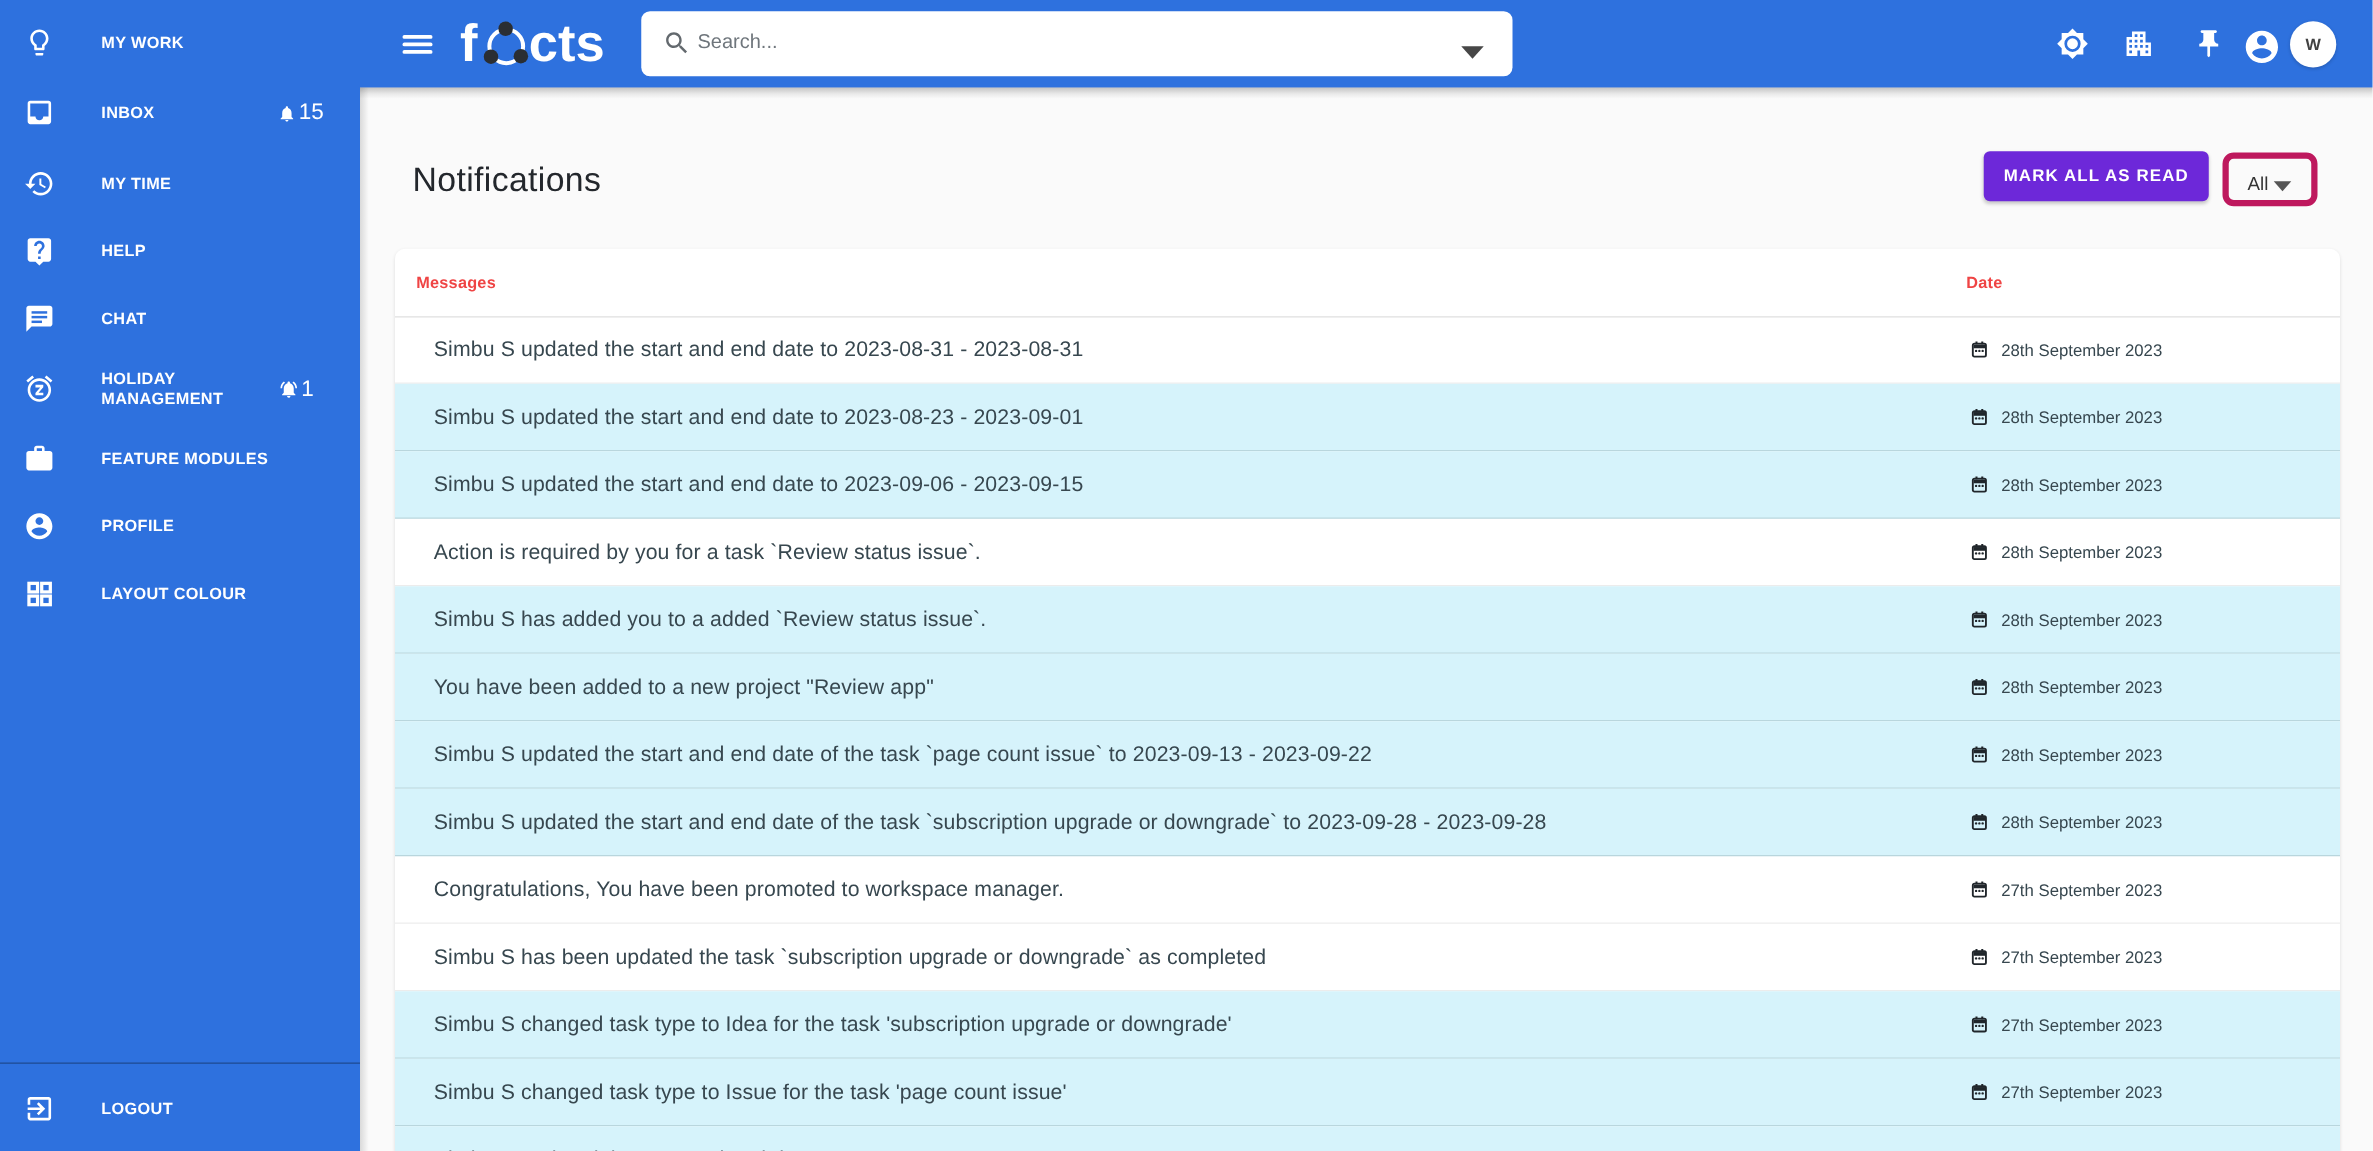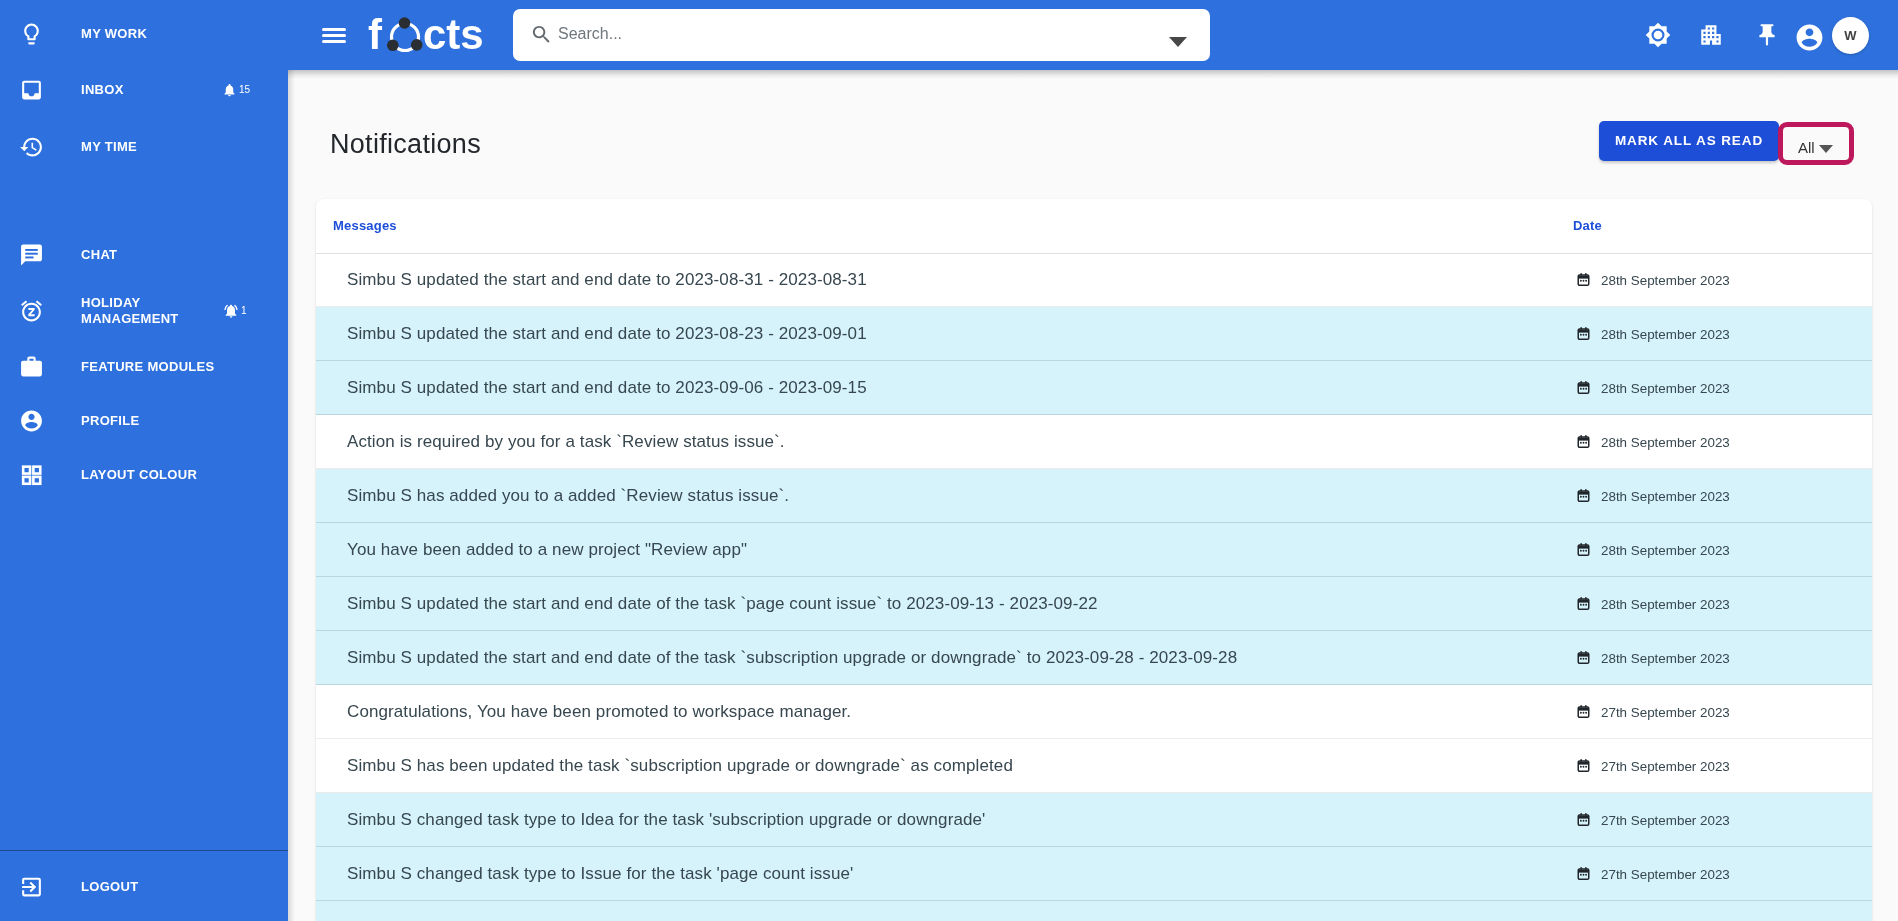--- a/index.html
+++ b/index.html
@@ -11,52 +11,52 @@
     background:linear-gradient(to bottom, rgba(0,0,0,0.22), rgba(0,0,0,0.07) 55%, rgba(0,0,0,0) 100%); }
   #leftshadow { position:absolute; left:288px; top:70px; width:7px; height:851px; z-index:4;
     background:linear-gradient(to right, rgba(0,0,0,0.13), rgba(0,0,0,0) 100%); }
 
   
   .mitem { position:absolute; left:0; width:288px; color:#fff; }
   .mitem .ic { position:absolute; left:19px; top:50%; transform:translateY(-50%); width:25px; height:25px; }
   .mitem .lb { position:absolute; left:81px; top:50%; transform:translateY(-50%);
     font-size:13px; font-weight:bold; letter-spacing:0.3px; line-height:16px; }
   .badge { position:absolute; top:50%; transform:translateY(-50%); color:#fff;
-    font-size:10px; font-weight:normal; }
+    font-size:18px; font-weight:normal; }
   .badge svg { vertical-align:middle; margin-right:2px; }
   #sbdivider { position:absolute; left:0; top:850px; width:288px; height:1px; background:rgba(0,0,0,0.35); }
 
   
   #hamburger { position:absolute; left:322px; top:28px; width:24px; height:15px; }
   #hamburger div { position:absolute; left:0; width:24px; height:3px; background:#fff; border-radius:2px; }
   #logo { position:absolute; left:368px; top:6px; height:58px; color:#fff; }
   #searchbox { position:absolute; left:513px; top:9px; width:697px; height:52px; background:#fff; border-radius:7px;padding-left:32px; }
   #searchbox .sic { position:absolute; left:17px; top:14px; }
   #searchbox .ph { position:absolute; left:45px; top:16px; font-size:16px; color:#6f767c; }
   #searchbox .caret { position:absolute; right:23px; top:28px; width:0; height:0;
     border-left:9px solid transparent; border-right:9px solid transparent; border-top:10px solid #474747; }
   .tbicon { position:absolute; top:22px; }
   #avatar { position:absolute; left:1832px; top:17px; width:37px; height:37px; background:#fff; border-radius:50%;
     text-align:center; line-height:37px; font-size:13px; color:#424242; font-weight:bold;
     box-shadow:0 1px 3px rgba(0,0,0,0.2); }
 
   
   #title { position:absolute; left:330px; top:127px; font-size:27px; font-weight:500; color:#23272c; letter-spacing:0.3px; line-height:31px; margin-top:2px; }
-  #markbtn { position:absolute; left:1587px; top:121px; width:180px; height:40px; background:#1d4ed8;
+  #markbtn { position:absolute; left:1587px; top:121px; width:180px; height:40px; background:#6d28d9;
     border-radius:5px; color:#fff; font-size:13.5px; font-weight:bold; letter-spacing:0.9px;
-    text-align:center; line-height:40px; box-shadow:0 2px 3px rgba(0,0,0,0.2);margin-left:12px; }
+    text-align:center; line-height:40px; box-shadow:0 2px 3px rgba(0,0,0,0.2); }
   #allsel { position:absolute; left:1778px; top:122px; width:76px; height:43px; border:5px solid #be185d;
     border-radius:9px; background:transparent; }
   #allsel .t { position:absolute; left:15px; top:12px; font-size:15px; color:#333; }
   #allsel .c { position:absolute; right:16px; top:18px; width:0; height:0;
     border-left:7px solid transparent; border-right:7px solid transparent; border-top:8px solid #555; }
 
   #card { position:absolute; left:316px; top:199px; width:1556px; height:760px; background:#fff;
     border-radius:8px 8px 0 0; box-shadow:0 1px 3px rgba(0,0,0,0.12); }
-  .hlabel { position:absolute; top:0; height:54px; line-height:54px; font-size:13px; font-weight:bold; color:#1d4ed8;
+  .hlabel { position:absolute; top:0; height:54px; line-height:54px; font-size:13px; font-weight:bold; color:#ef4444;
     letter-spacing:0.2px; }
   .row { position:absolute; left:0; width:1556px; height:54px; border-bottom:1px solid rgba(0,0,0,0.075); }
   .row.unread { background:#d6f3fb; border-bottom:1px solid rgba(35,60,70,0.16); }
   .row .msg { position:absolute; left:31px; top:50%; transform:translateY(-50%); font-size:17px; color:#37474f;
     letter-spacing:0.1px; }
   .row .cal { position:absolute; left:1260px; top:50%; transform:translateY(-50%); width:15px; height:15px; }
   .row .date { position:absolute; left:1285px; top:50%; transform:translateY(-50%); font-size:13.4px; color:#37474f; }
   .hdrline { position:absolute; left:0; top:54px; width:1556px; height:1px; background:#e0e0e0; }
 </style>
 </head>
@@ -118,20 +118,26 @@
     <div class="badge" style="left:222px"><svg width="15" height="15" viewBox="0 0 24 24" fill="#fff">
           <path d="M12 22c1.1 0 2-.9 2-2h-4c0 1.1.89 2 2 2zm6-6v-5c0-3.07-1.64-5.64-4.5-6.32V4c0-.83-.67-1.5-1.5-1.5s-1.5.67-1.5 1.5v.68C7.63 5.36 6 7.92 6 11v5l-2 2v1h16v-1l-2-2z"></path>
         </svg>15</div>
   </div>
   <div class="mitem" style="top:119px;height:56px">
     <svg class="ic" viewBox="0 0 24 24" fill="#fff">
         <path d="M13 3c-4.97 0-9 4.03-9 9H1l3.89 3.89.07.14L9 12H6c0-3.87 3.13-7 7-7s7 3.13 7 7-3.13 7-7 7c-1.93 0-3.68-.79-4.94-2.06l-1.42 1.42C8.27 19.99 10.51 21 13 21c4.97 0 9-4.03 9-9s-4.03-9-9-9zm-1 5v5l4.28 2.54.72-1.21-3.5-2.08V8H12z"></path>
       </svg>
     <div class="lb">MY TIME</div>
   </div>
+  <div class="mitem" style="top:173px;height:56px">
+    <svg class="ic" viewBox="0 0 24 24" fill="#fff">
+        <path d="M19 2H5c-1.1 0-2 .9-2 2v14c0 1.1.9 2 2 2h4l3 3 3-3h4c1.1 0 2-.9 2-2V4c0-1.1-.9-2-2-2zm-6 16h-2v-2h2v2zm2.07-7.75l-.9.92C13.45 11.9 13 12.5 13 14h-2v-.5c0-1.1.45-2.1 1.17-2.83l1.24-1.26c.37-.36.59-.86.59-1.41 0-1.1-.9-2-2-2s-2 .9-2 2H8c0-2.21 1.79-4 4-4s4 1.79 4 4c0 .88-.36 1.68-.93 2.25z"></path>
+      </svg>
+    <div class="lb">HELP</div>
+  </div>
   <div class="mitem" style="top:227px;height:56px">
     <svg class="ic" viewBox="0 0 24 24" fill="#fff">
         <path d="M20 2H4c-1.1 0-1.99.9-1.99 2L2 22l4-4h14c1.1 0 2-.9 2-2V4c0-1.1-.9-2-2-2z"></path>
         <g fill="#2e71de">
           <rect x="6" y="6.2" width="12" height="1.9"></rect>
           <rect x="6" y="9.8" width="12" height="1.9"></rect>
           <rect x="6" y="13.4" width="8" height="1.9"></rect>
         </g>
       </svg>
     <div class="lb">CHAT</div>

